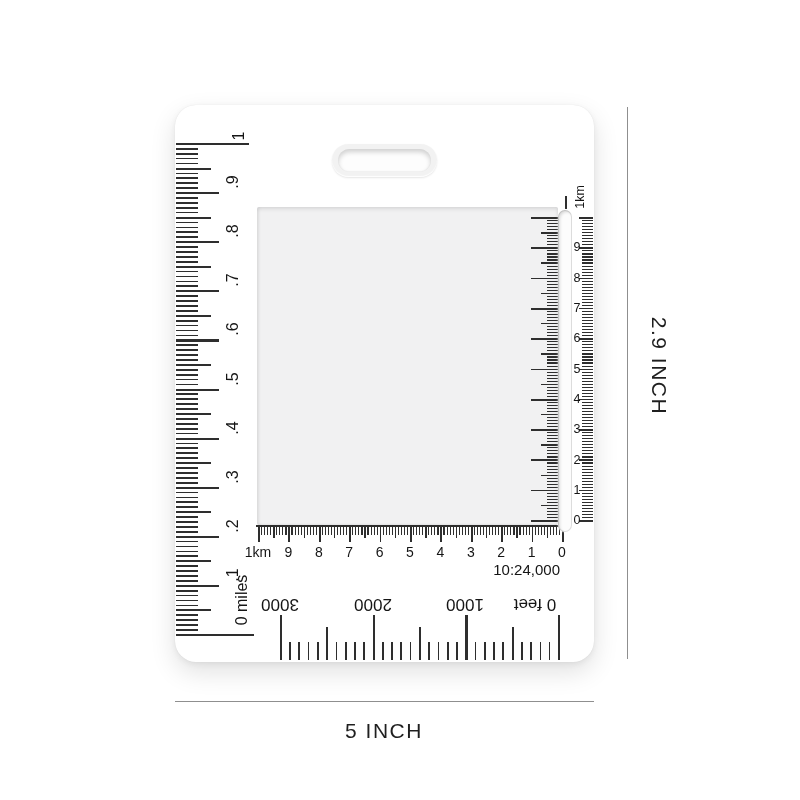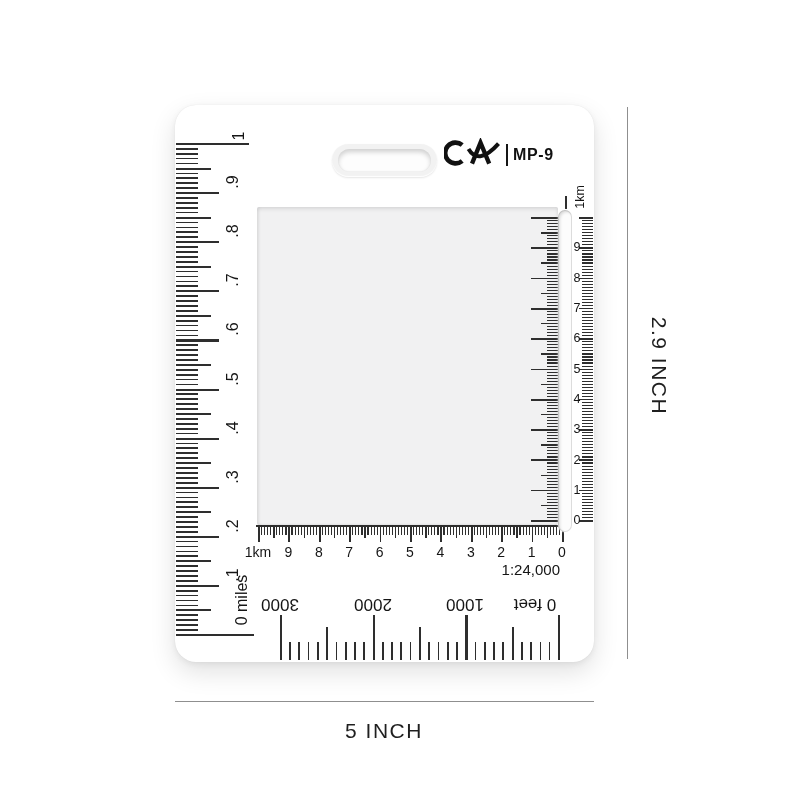--- a/index.html
+++ b/index.html
@@ -42,29 +42,20 @@
 <body>
 
 <div class="stage">
 
   <div class="card">
 
     <div class="badge-outer">
       <div class="badge-inner"></div>
     </div>
 
-    <div class="logo-wrap">
-      <svg width="58" height="30" viewBox="0 0 58 30">
-        <path d="M18.2,7.0 A10.4,10.4 0 1 0 18.2,23.0" fill="none" stroke="#111" stroke-width="4.6"></path>
-        <path d="M28.0,25.6 L36.5,4.6 L45.2,25.6" fill="none" stroke="#111" stroke-width="4.3" stroke-linejoin="miter"></path>
-        <path d="M24.5,11.0 C30.5,21.0 40.0,22.0 54.5,5.6" fill="none" stroke="#111" stroke-width="4.0"></path>
-      </svg>
-      <div class="logo-divider"></div>
-      <div class="logo-model">MP-9</div>
-    </div>
 
     <div class="window"></div>
 
     <div class="slot"></div>
 
     <div class="layer" id="miles-ruler">
         <div class="tick" style="left: 1px; top: 529px; width: 78px; height: 2.4px;"></div>
         <div class="tick" style="left: 1px; top: 524.1px; width: 22px; height: 1.8px;"></div>
         <div class="tick" style="left: 1px; top: 519.2px; width: 22px; height: 1.8px;"></div>
         <div class="tick" style="left: 1px; top: 514.3px; width: 22px; height: 1.8px;"></div>
@@ -539,21 +530,21 @@
         <div class="lbl f-kmv ctr" style="left: 402px; top: 203px;">7</div>
         <div class="lbl f-kmv ctr" style="left: 402px; top: 233.3px;">6</div>
         <div class="lbl f-kmv ctr" style="left: 402px; top: 263.6px;">5</div>
         <div class="lbl f-kmv ctr" style="left: 402px; top: 293.9px;">4</div>
         <div class="lbl f-kmv ctr" style="left: 402px; top: 324.2px;">3</div>
         <div class="lbl f-kmv ctr" style="left: 402px; top: 354.5px;">2</div>
         <div class="lbl f-kmv ctr" style="left: 402px; top: 384.8px;">1</div>
         <div class="lbl f-kmv ctr" style="left: 402px; top: 415.1px;">0</div>
       </div>
 
-    <div class="lbl f-scale right-anchor" style="left:385px;top:464px;">1:24,000</div>
+    <div class="lbl f-scale right-anchor" style="left:385px;top:464px;">10:24,000</div>
   </div>
 
   <div class="dim-line" style="left:627px;top:107px;width:1px;height:552px;"></div>
   <div class="dim-label rot-cw" style="left:659px;top:366px;">2.9 INCH</div>
 
   <div class="dim-line" style="left:175px;top:701px;width:419px;height:1px;"></div>
   <div class="dim-label ctr" style="left:384px;top:731px;">5 INCH</div>
 
 </div>
 

